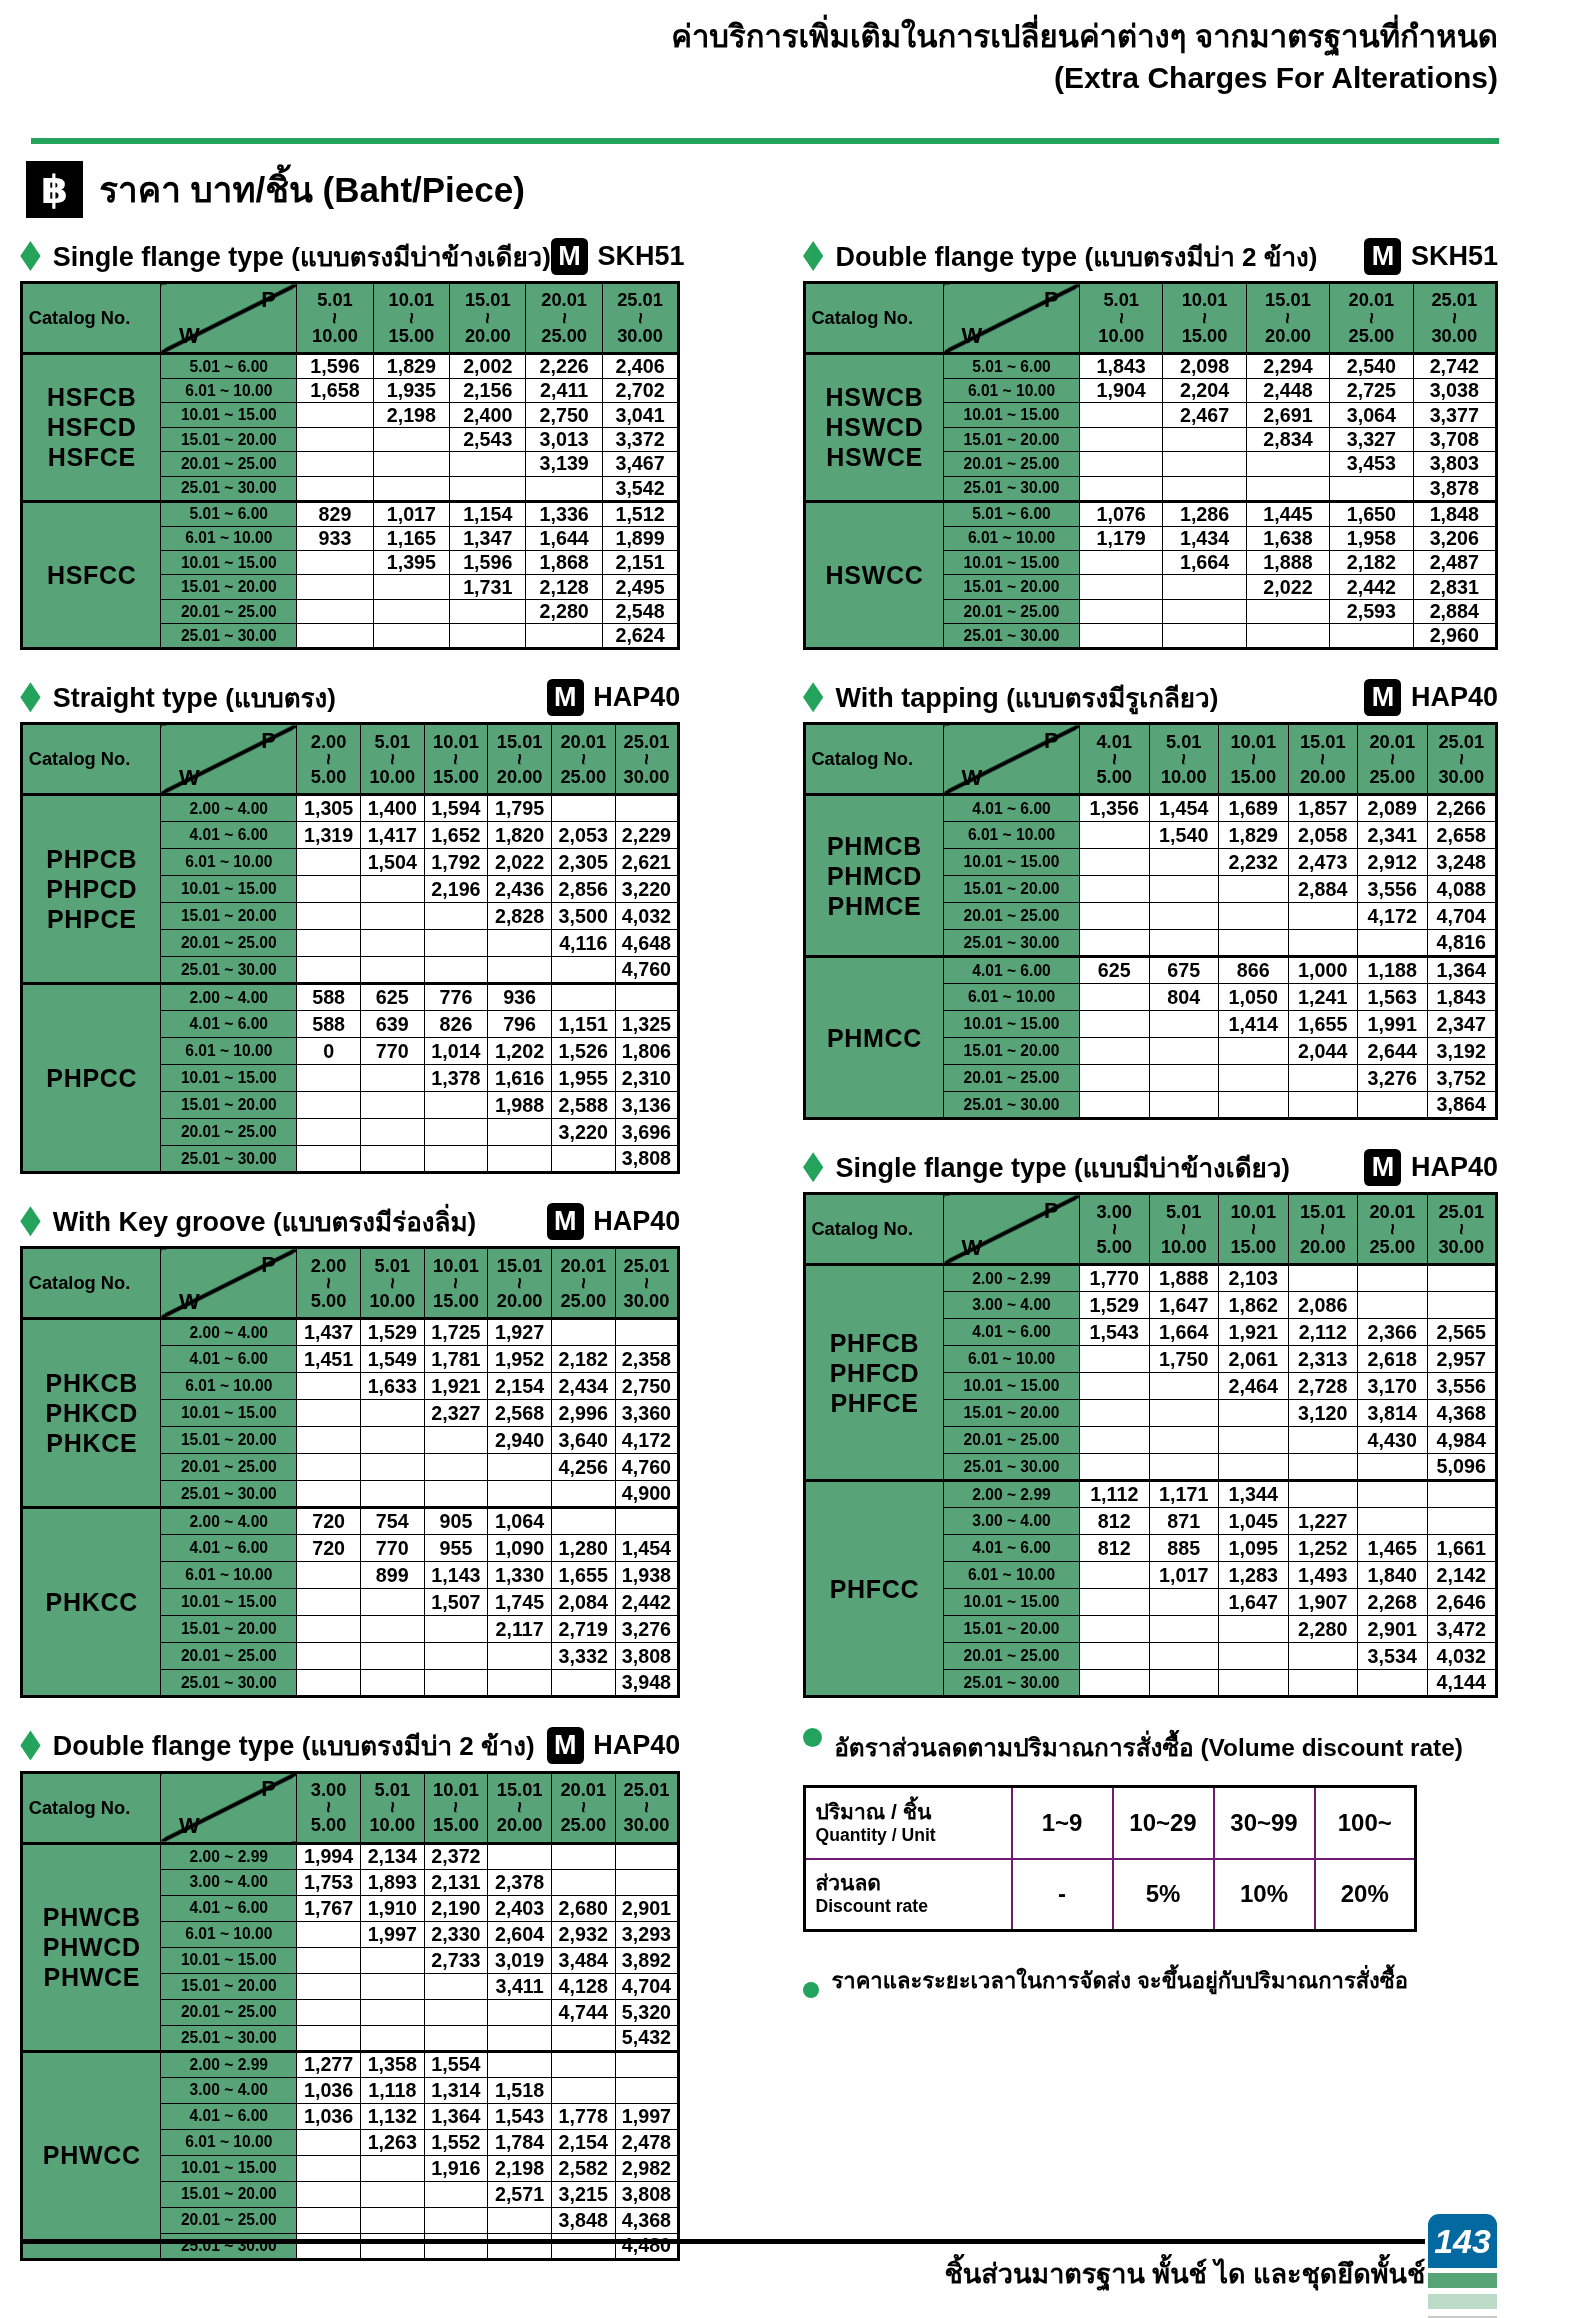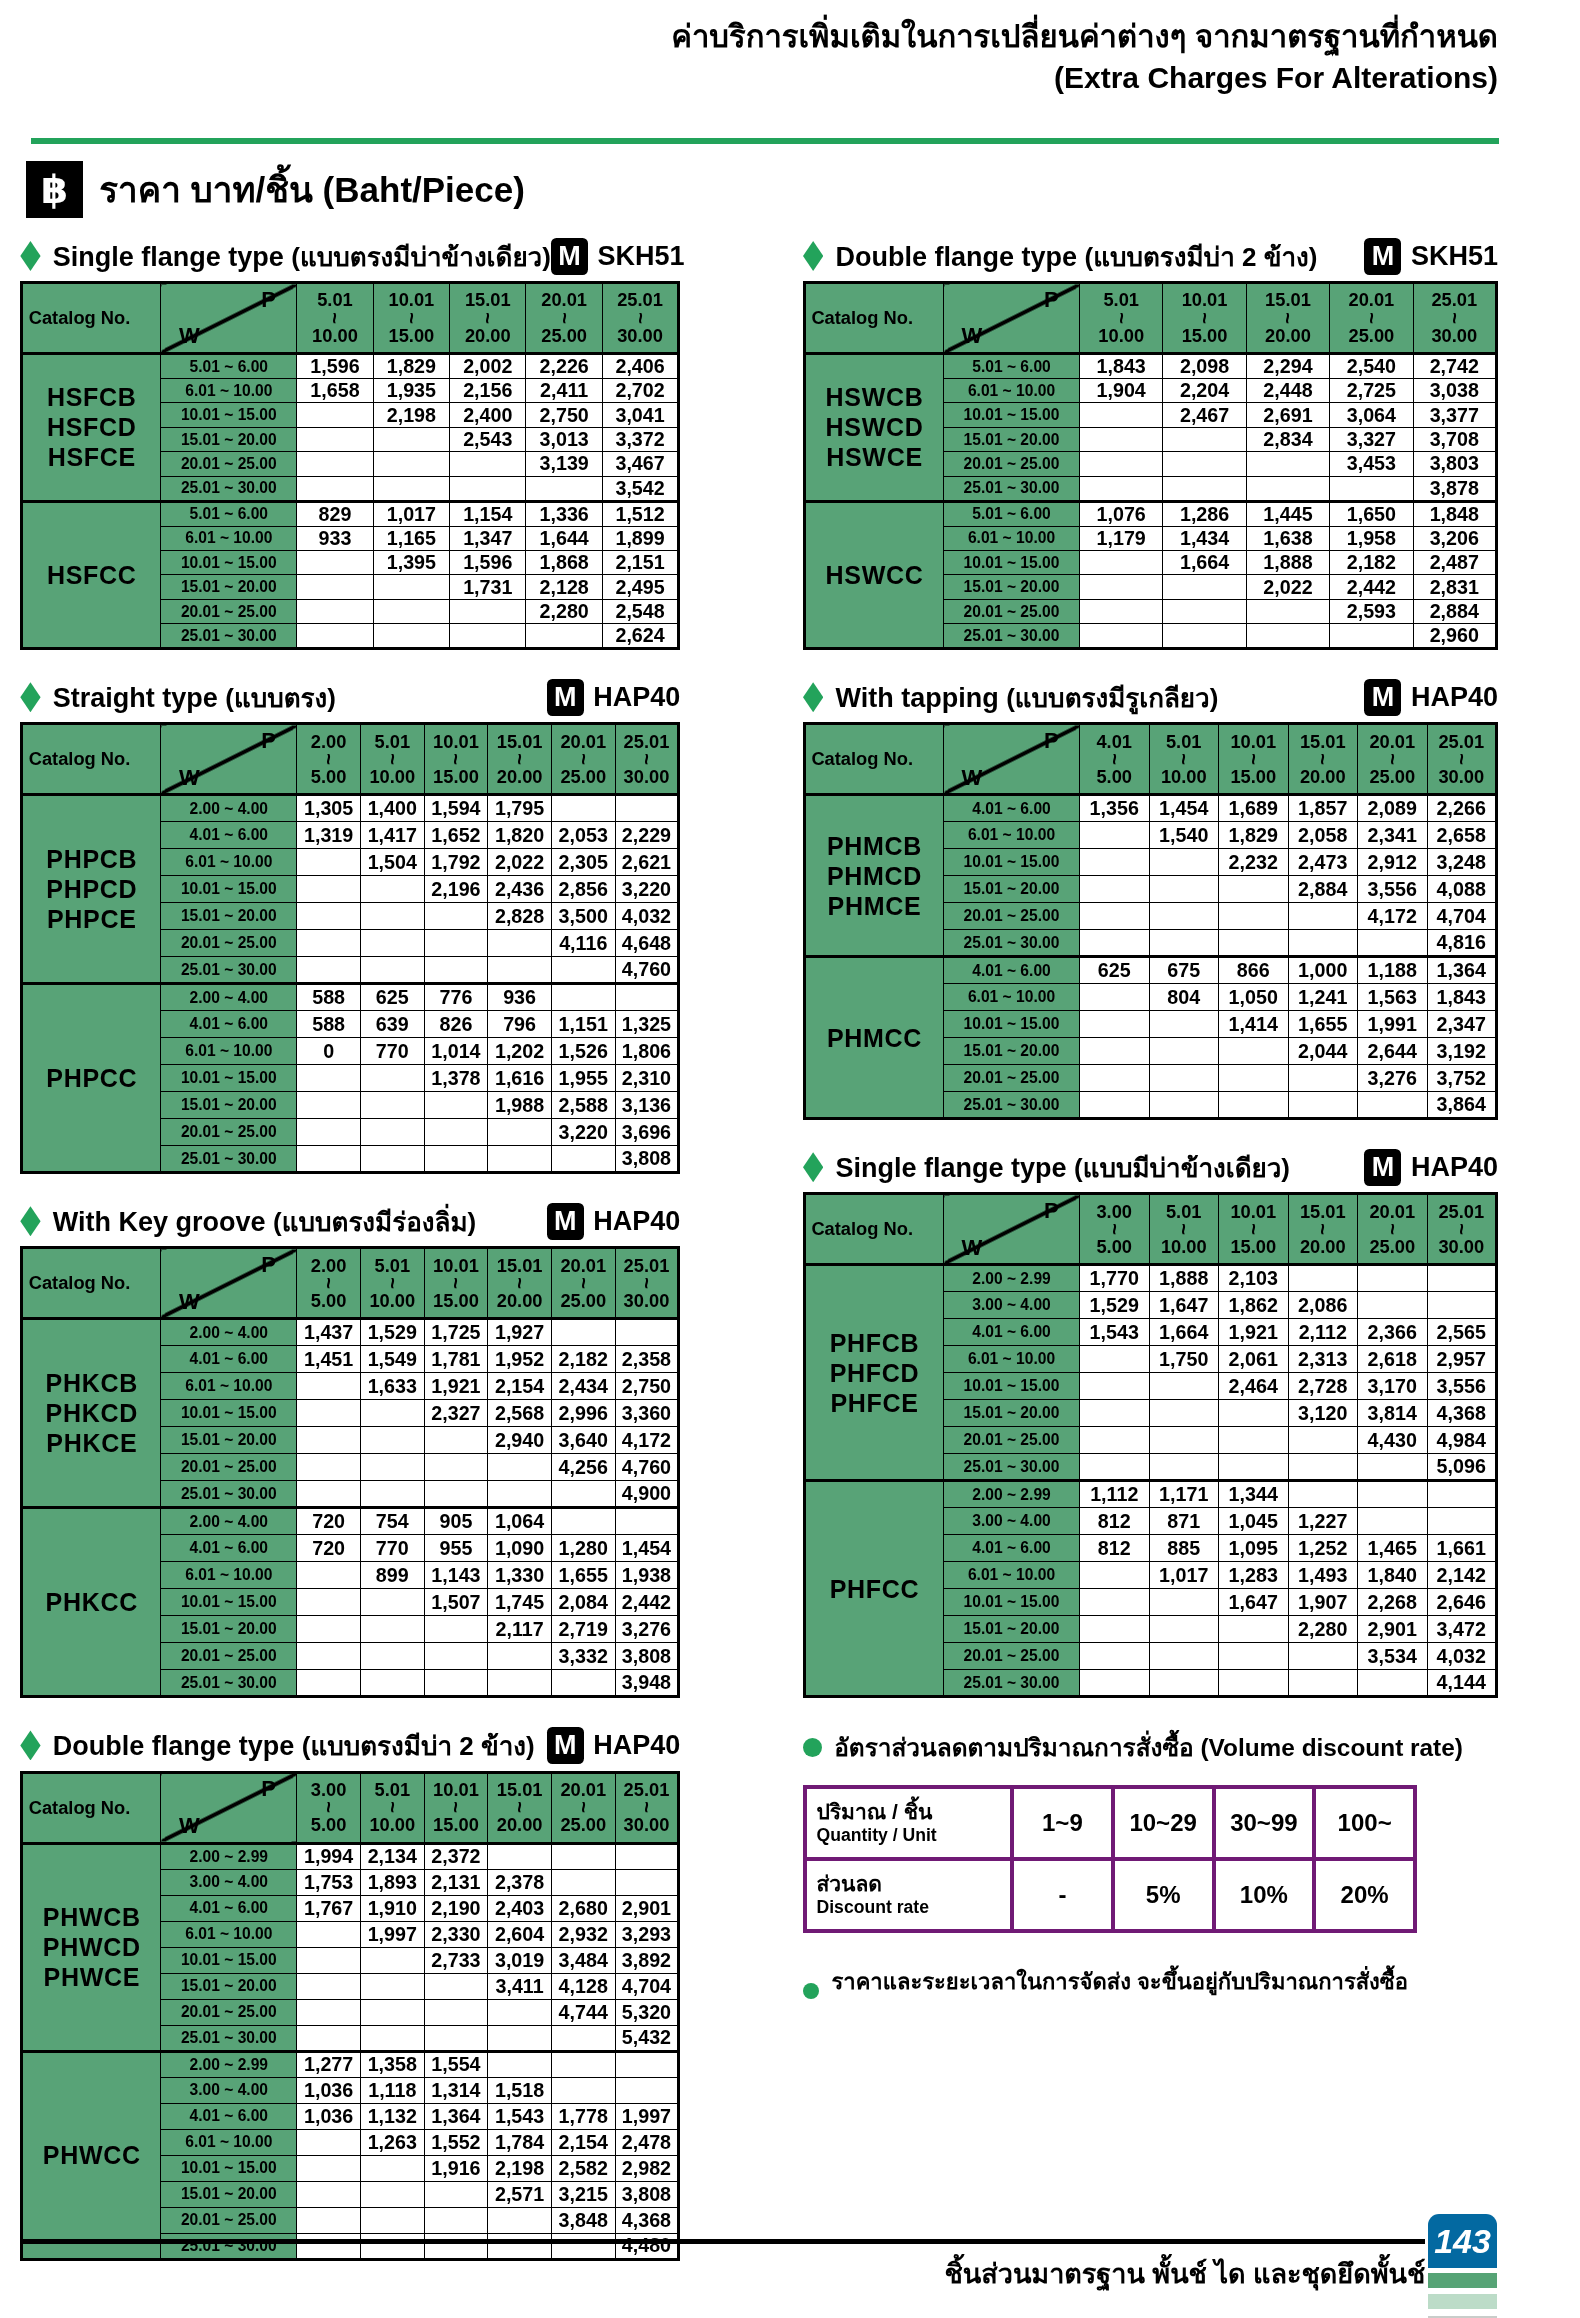--- a/index.html
+++ b/index.html
@@ -51,25 +51,25 @@
          font-size:20.3px; line-height:12.2px; }
   .cat-cell { font-size:25px; line-height:1.2; letter-spacing:0.7px; }
   .row-label { font-size:15.6px; }
   td.val { font-size:19.7px; background:#fff; }
   .rh36 tbody td { height:24.4px; }
   .rh38 tbody td { height:26px; }
   .rh40 tbody td { height:27px; }
   tr.group-start td { border-top:3.4px solid #000; }
   
   .disc-wrap { margin-top:30px; }
-  .disc-title { display:flex; align-items:center; margin-bottom:17.6px; }
+  .disc-title { display:flex; align-items:flex-start; margin-bottom:17.6px; }
   .circle-bullet { width:19px; height:19px; border-radius:50%; background:#23a35b; margin-right:12.2px; flex:0 0 auto; }
   .disc-title-text { font-size:24.4px; }
   table.disc-table { border-collapse:collapse; border:3.4px solid #000; width:614px; table-layout:fixed; }
-  .disc-table th, .disc-table td { border:4px solid #701a75; height:72px; }
+  .disc-table th, .disc-table td { border:2px solid #701a75; height:72px; }
   .disc-table th { width:207px; text-align:left; padding-left:9.5px; line-height:1.25; }
   .disc-lbl-th { font-size:21px; }
   .disc-lbl-en { font-size:17.6px; }
   .disc-table td { font-size:24px; text-align:center; }
   .disc-note { display:flex; align-items:flex-end; margin-top:31px; }
   .disc-note .circle-bullet { width:16.3px; height:16.3px; }
   .disc-note-text { font-size:22px; }
   
   .footer-line { position:absolute; top:2239px; left:20.3px; width:1405px; height:5.4px; background:#000; }
   .footer-text { position:absolute; top:2252px; left:20.3px; width:1405px; text-align:right; font-size:27px; }

